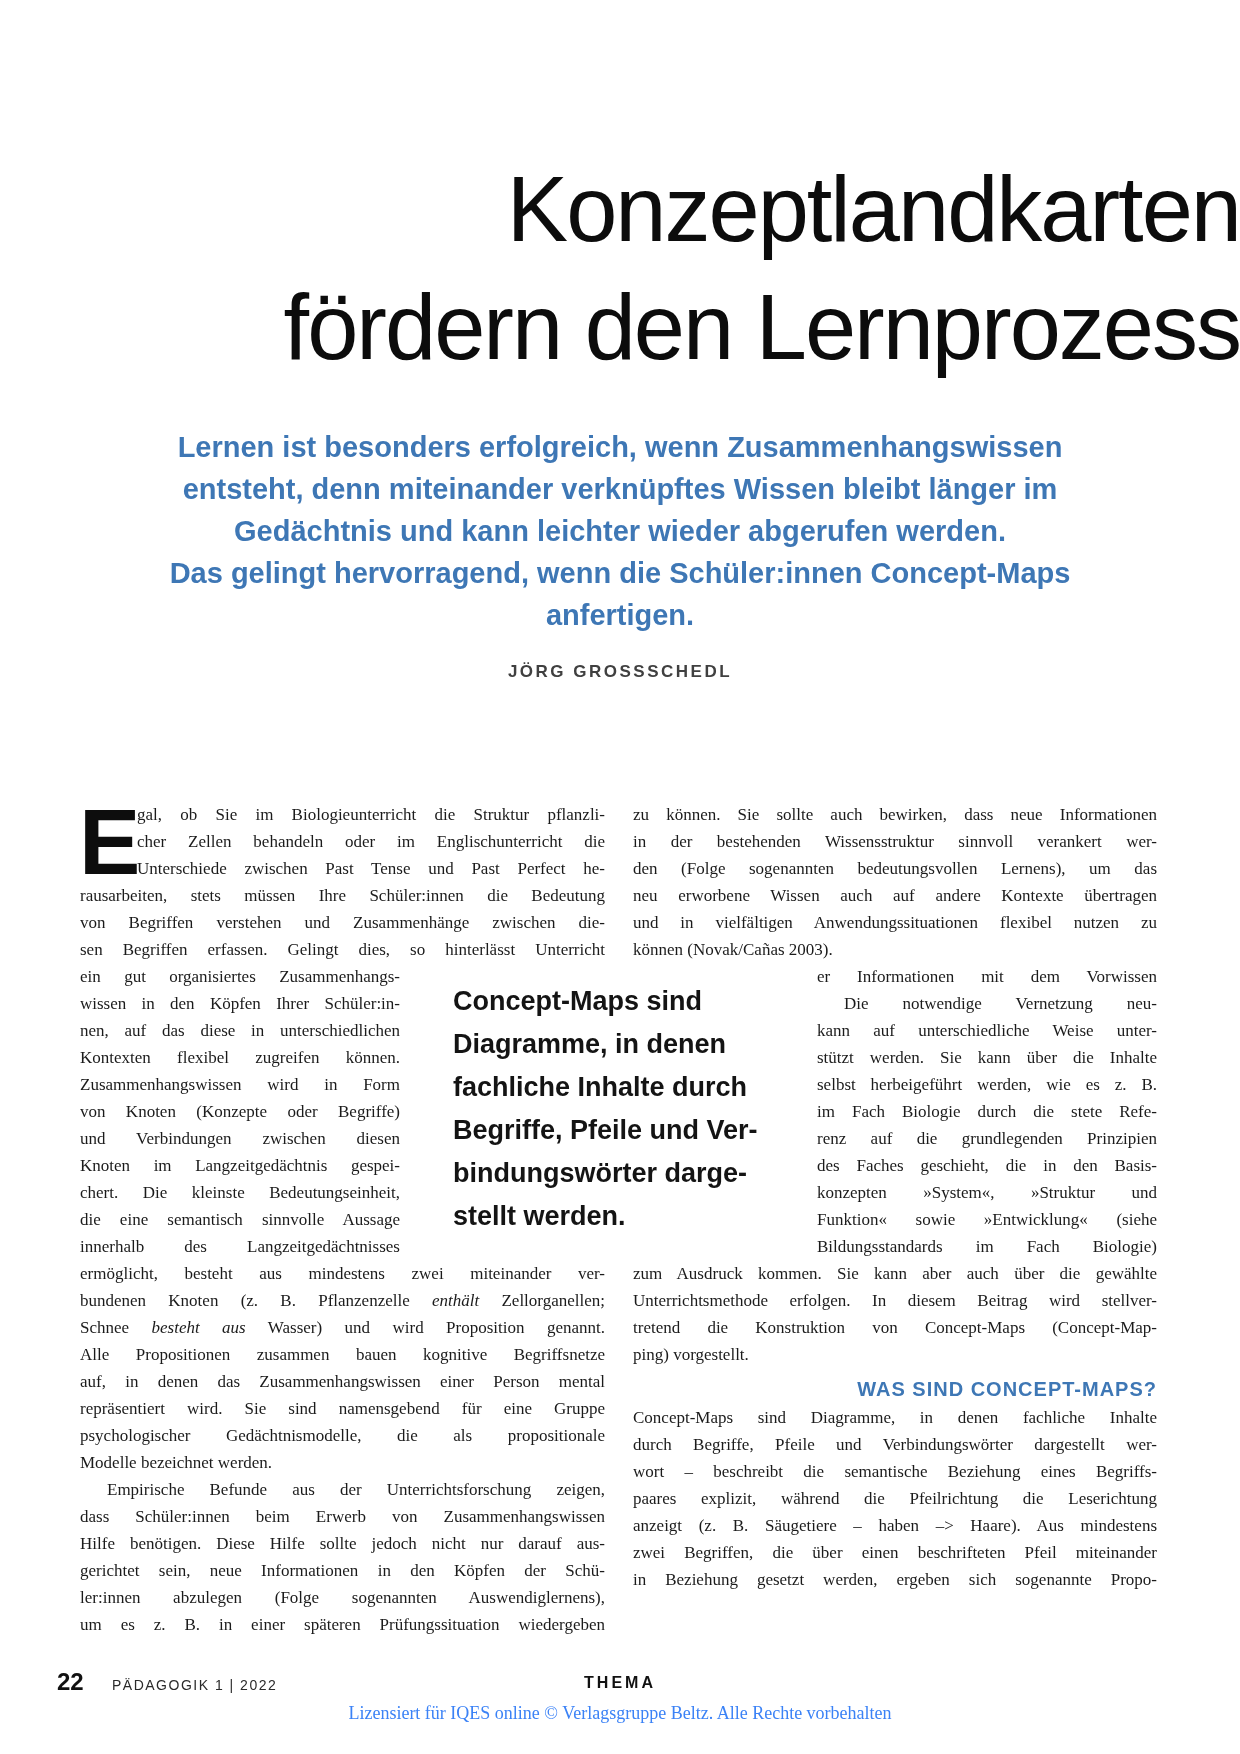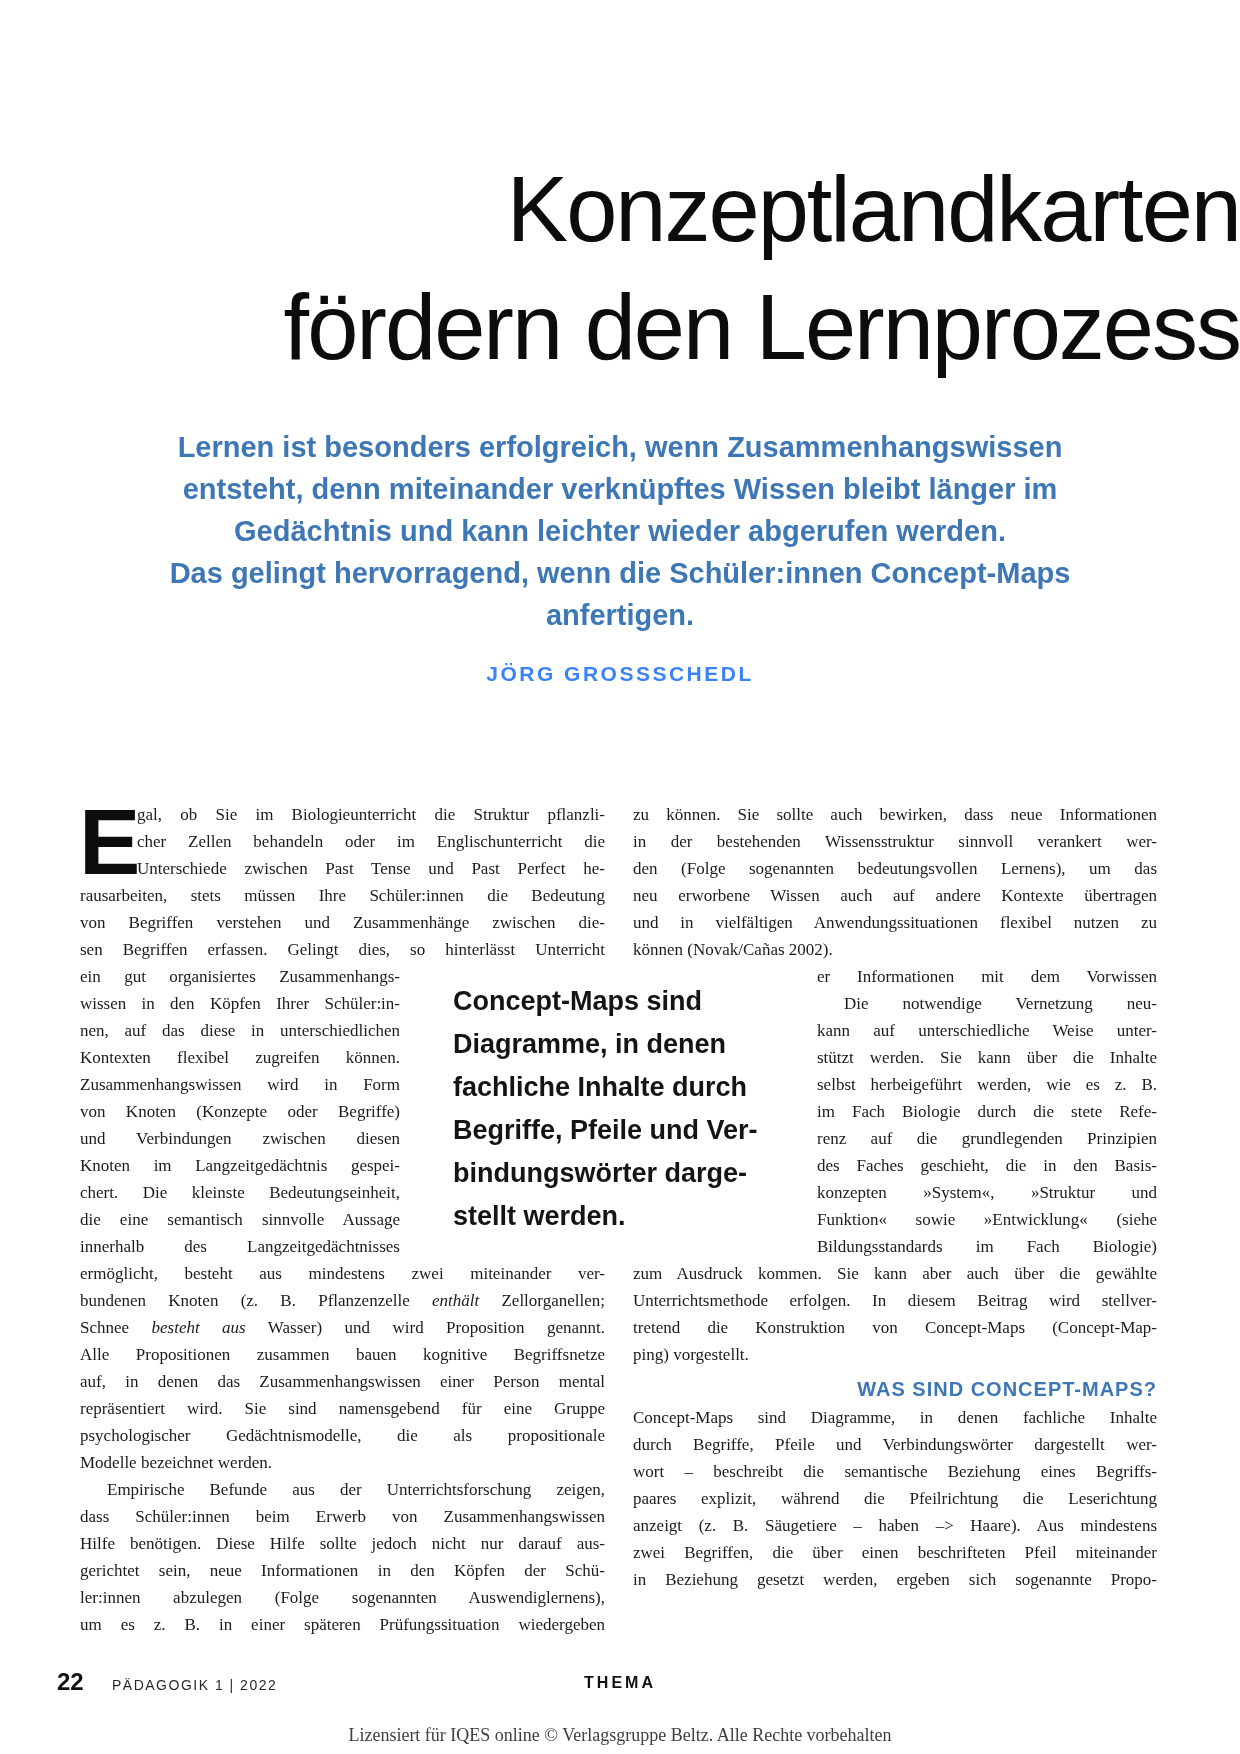--- a/index.html
+++ b/index.html
@@ -17,22 +17,22 @@
   }
   .lede {
     position:absolute; top:426px; left:70px; width:1100px;
     font-family:"Liberation Sans", sans-serif;
     font-size:29px; line-height:42px; font-weight:700;
     text-align:center; white-space:pre-line;
   }
   .author {
     position:absolute; top:662px; left:0; width:1240px;
     font-family:"Liberation Sans", sans-serif;
-    font-size:21px; font-weight:700; letter-spacing:2.5px;
-    color:#3b82f6; text-align:center;
+    font-size:17px; font-weight:700; letter-spacing:2.5px;
+    color:#404040; text-align:center;
   }
   
   .seg { position:absolute; font-size:17px; line-height:27px; }
   .ln  { text-align:justify; text-align-last:justify; height:27px; overflow:visible; }
   .ln.lastleft { text-align-last:left; }
   .ln.ind { padding-left:27px; }
   .dropcap {
     position:absolute; left:79px; top:806px;
     font-family:"Liberation Sans", sans-serif;
     font-size:92px; line-height:72px; font-weight:700; color:#0d0d0d;
@@ -144,21 +144,21 @@
 Begriffe, Pfeile und Ver-
 bindungswörter darge-
 stellt werden.</div>
 
   <div class="seg" id="seg-r1">
       <div class="ln">zu können. Sie sollte auch bewirken, dass neue Informationen</div>
       <div class="ln">in der bestehenden Wissensstruktur sinnvoll verankert wer-</div>
       <div class="ln">den (Folge sogenannten bedeutungsvollen Lernens), um das</div>
       <div class="ln">neu erworbene Wissen auch auf andere Kontexte übertragen</div>
       <div class="ln">und in vielfältigen Anwendungssituationen flexibel nutzen zu</div>
-      <div class="ln lastleft">können (Novak/Cañas 2002).</div>
+      <div class="ln lastleft">können (Novak/Cañas 2003).</div>
     </div>
   <div class="seg" id="seg-r2">
       <div class="ln">er Informationen mit dem Vorwissen</div>
       <div class="ln ind">Die notwendige Vernetzung neu-</div>
       <div class="ln">kann auf unterschiedliche Weise unter-</div>
       <div class="ln">stützt werden. Sie kann über die Inhalte</div>
       <div class="ln">selbst herbeigeführt werden, wie es z. B.</div>
       <div class="ln">im Fach Biologie durch die stete Refe-</div>
       <div class="ln">renz auf die grundlegenden Prinzipien</div>
       <div class="ln">des Faches geschieht, die in den Basis-</div>
@@ -181,15 +181,15 @@
       <div class="ln">wort – beschreibt die semantische Beziehung eines Begriffs-</div>
       <div class="ln">paares explizit, während die Pfeilrichtung die Leserichtung</div>
       <div class="ln">anzeigt (z. B. Säugetiere – haben –&gt; Haare). Aus mindestens</div>
       <div class="ln">zwei Begriffen, die über einen beschrifteten Pfeil miteinander</div>
       <div class="ln">in Beziehung gesetzt werden, ergeben sich sogenannte Propo-</div>
     </div>
 
   <div class="page-number">22</div>
   <div class="magazine-issue">PÄDAGOGIK 1 | 2022</div>
   <div class="section-label">THEMA</div>
-  <div class="license-line" style="color: #404040; margin-top: 22px;">Lizensiert für IQES online © Verlagsgruppe Beltz. Alle Rechte vorbehalten</div>
+  <div class="license-line" style="color: #3b82f6;">Lizensiert für IQES online © Verlagsgruppe Beltz. Alle Rechte vorbehalten</div>
 
 </div>
 
 </body></html>

